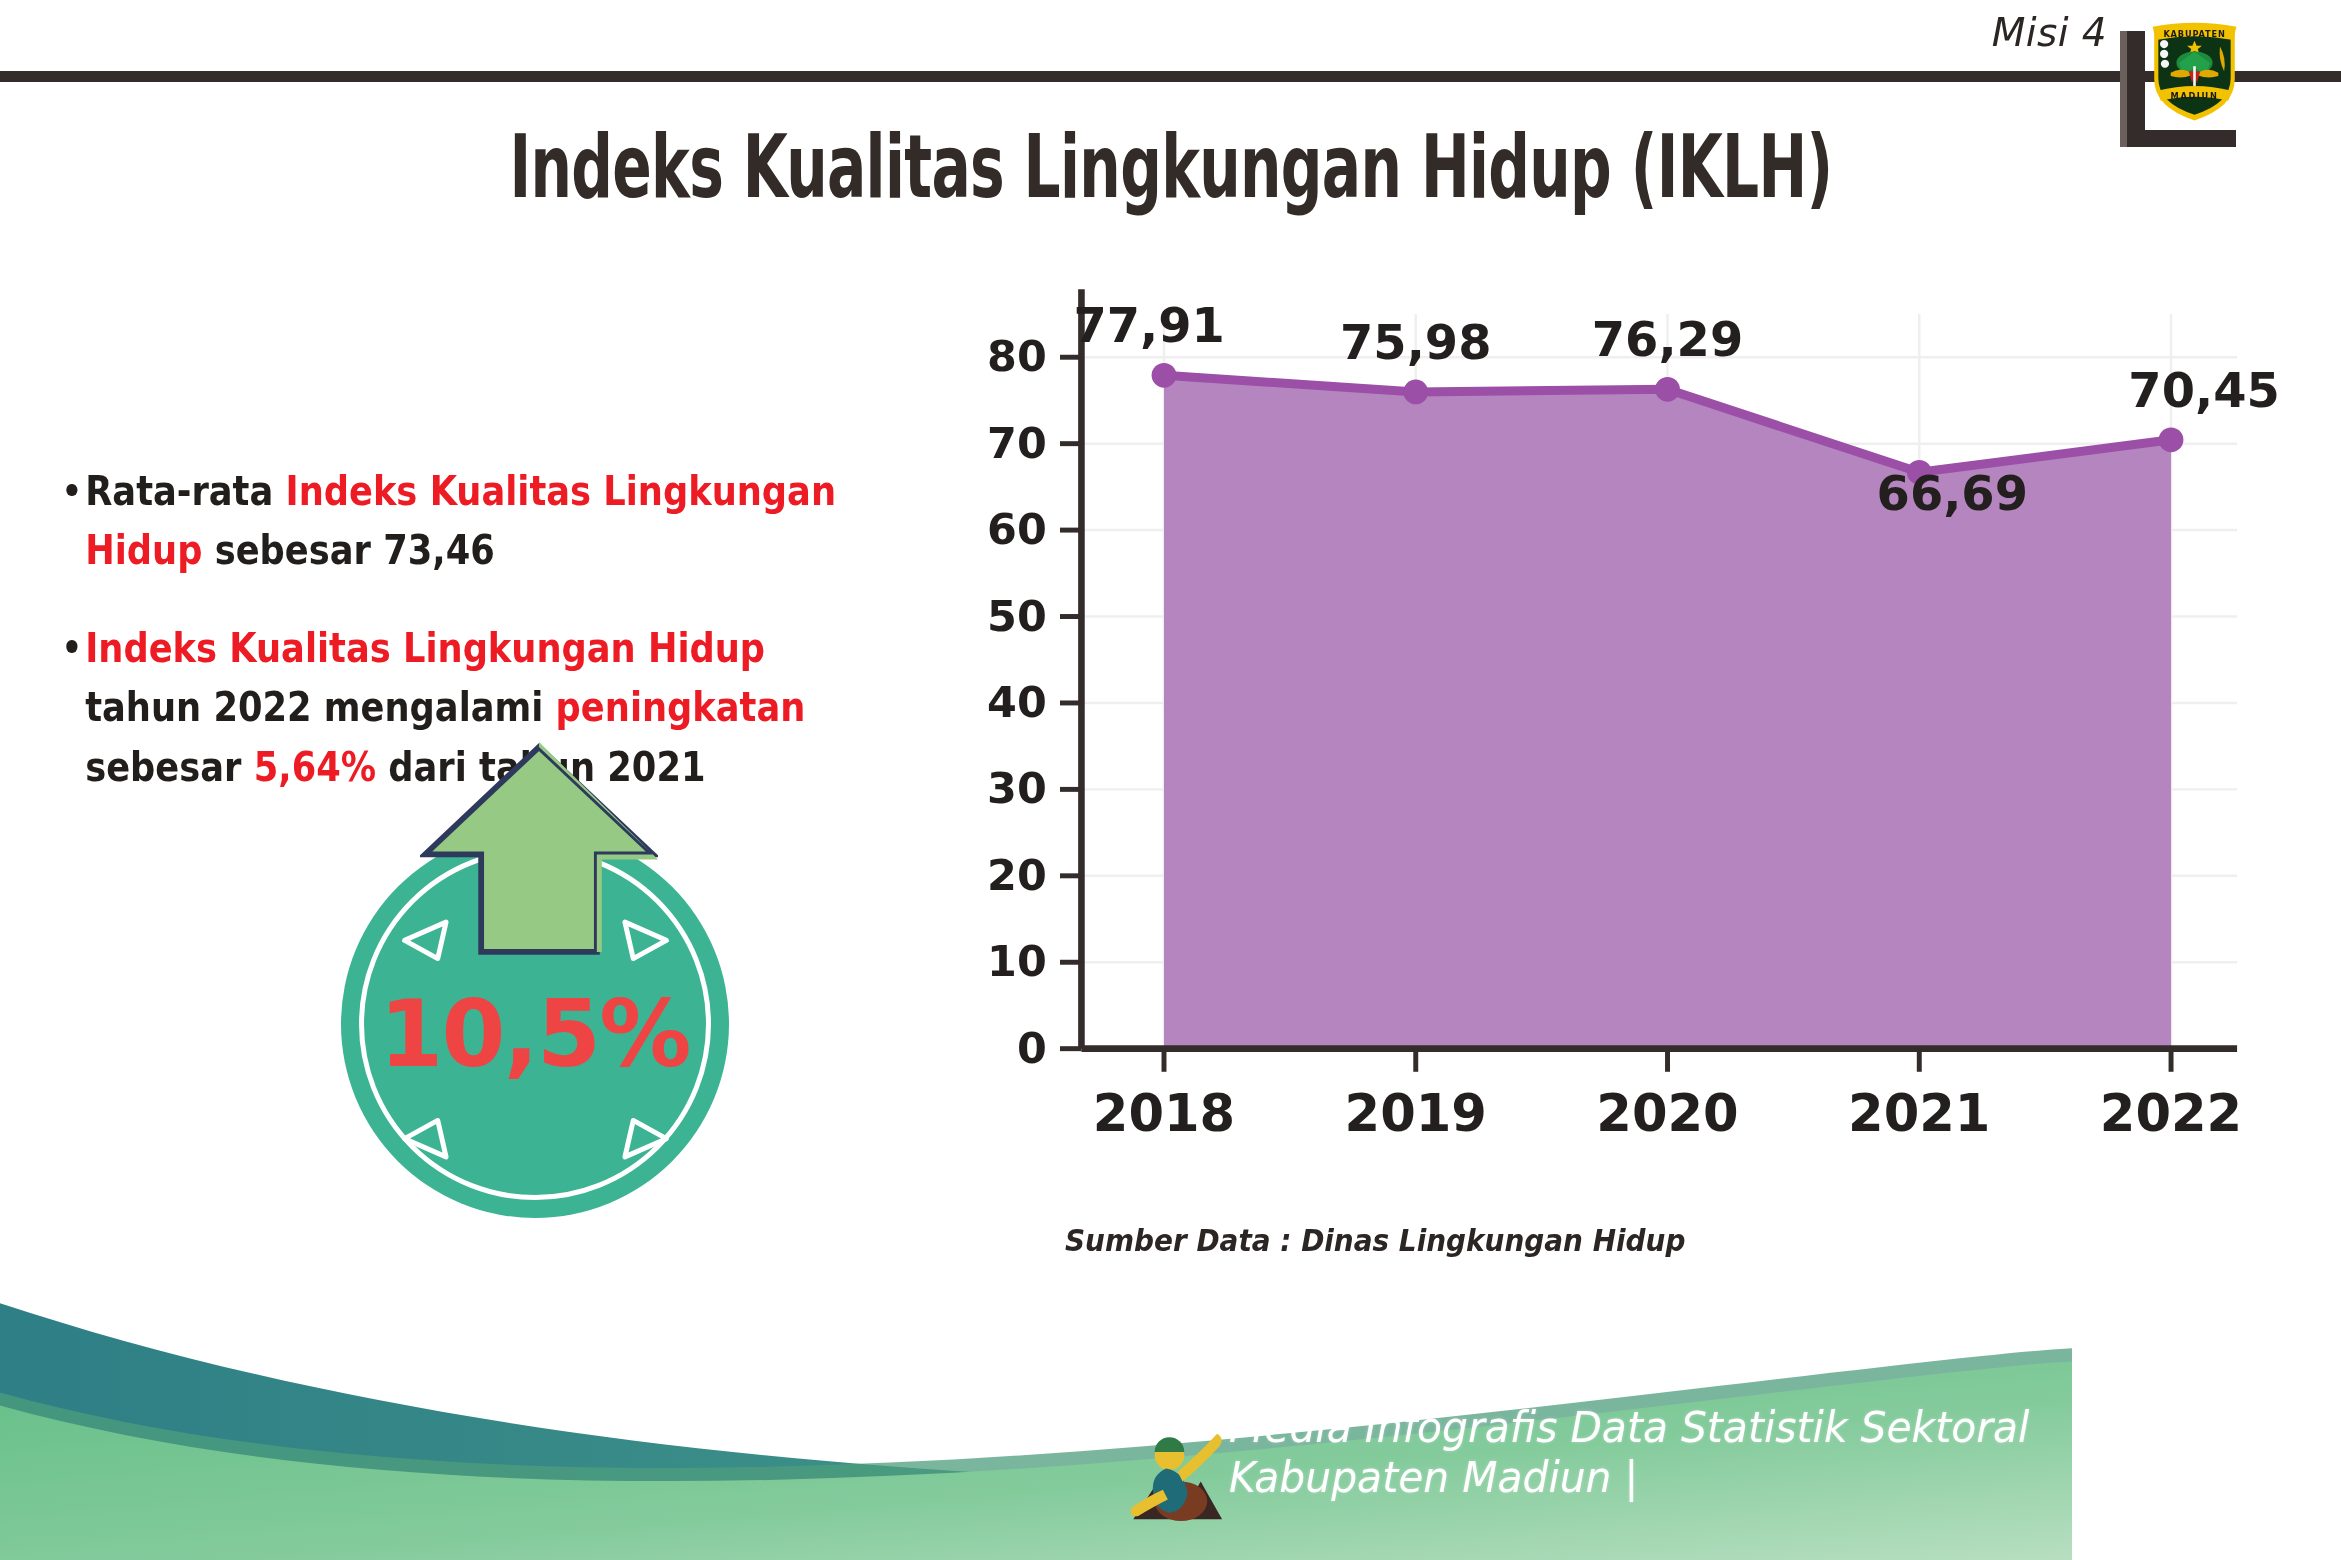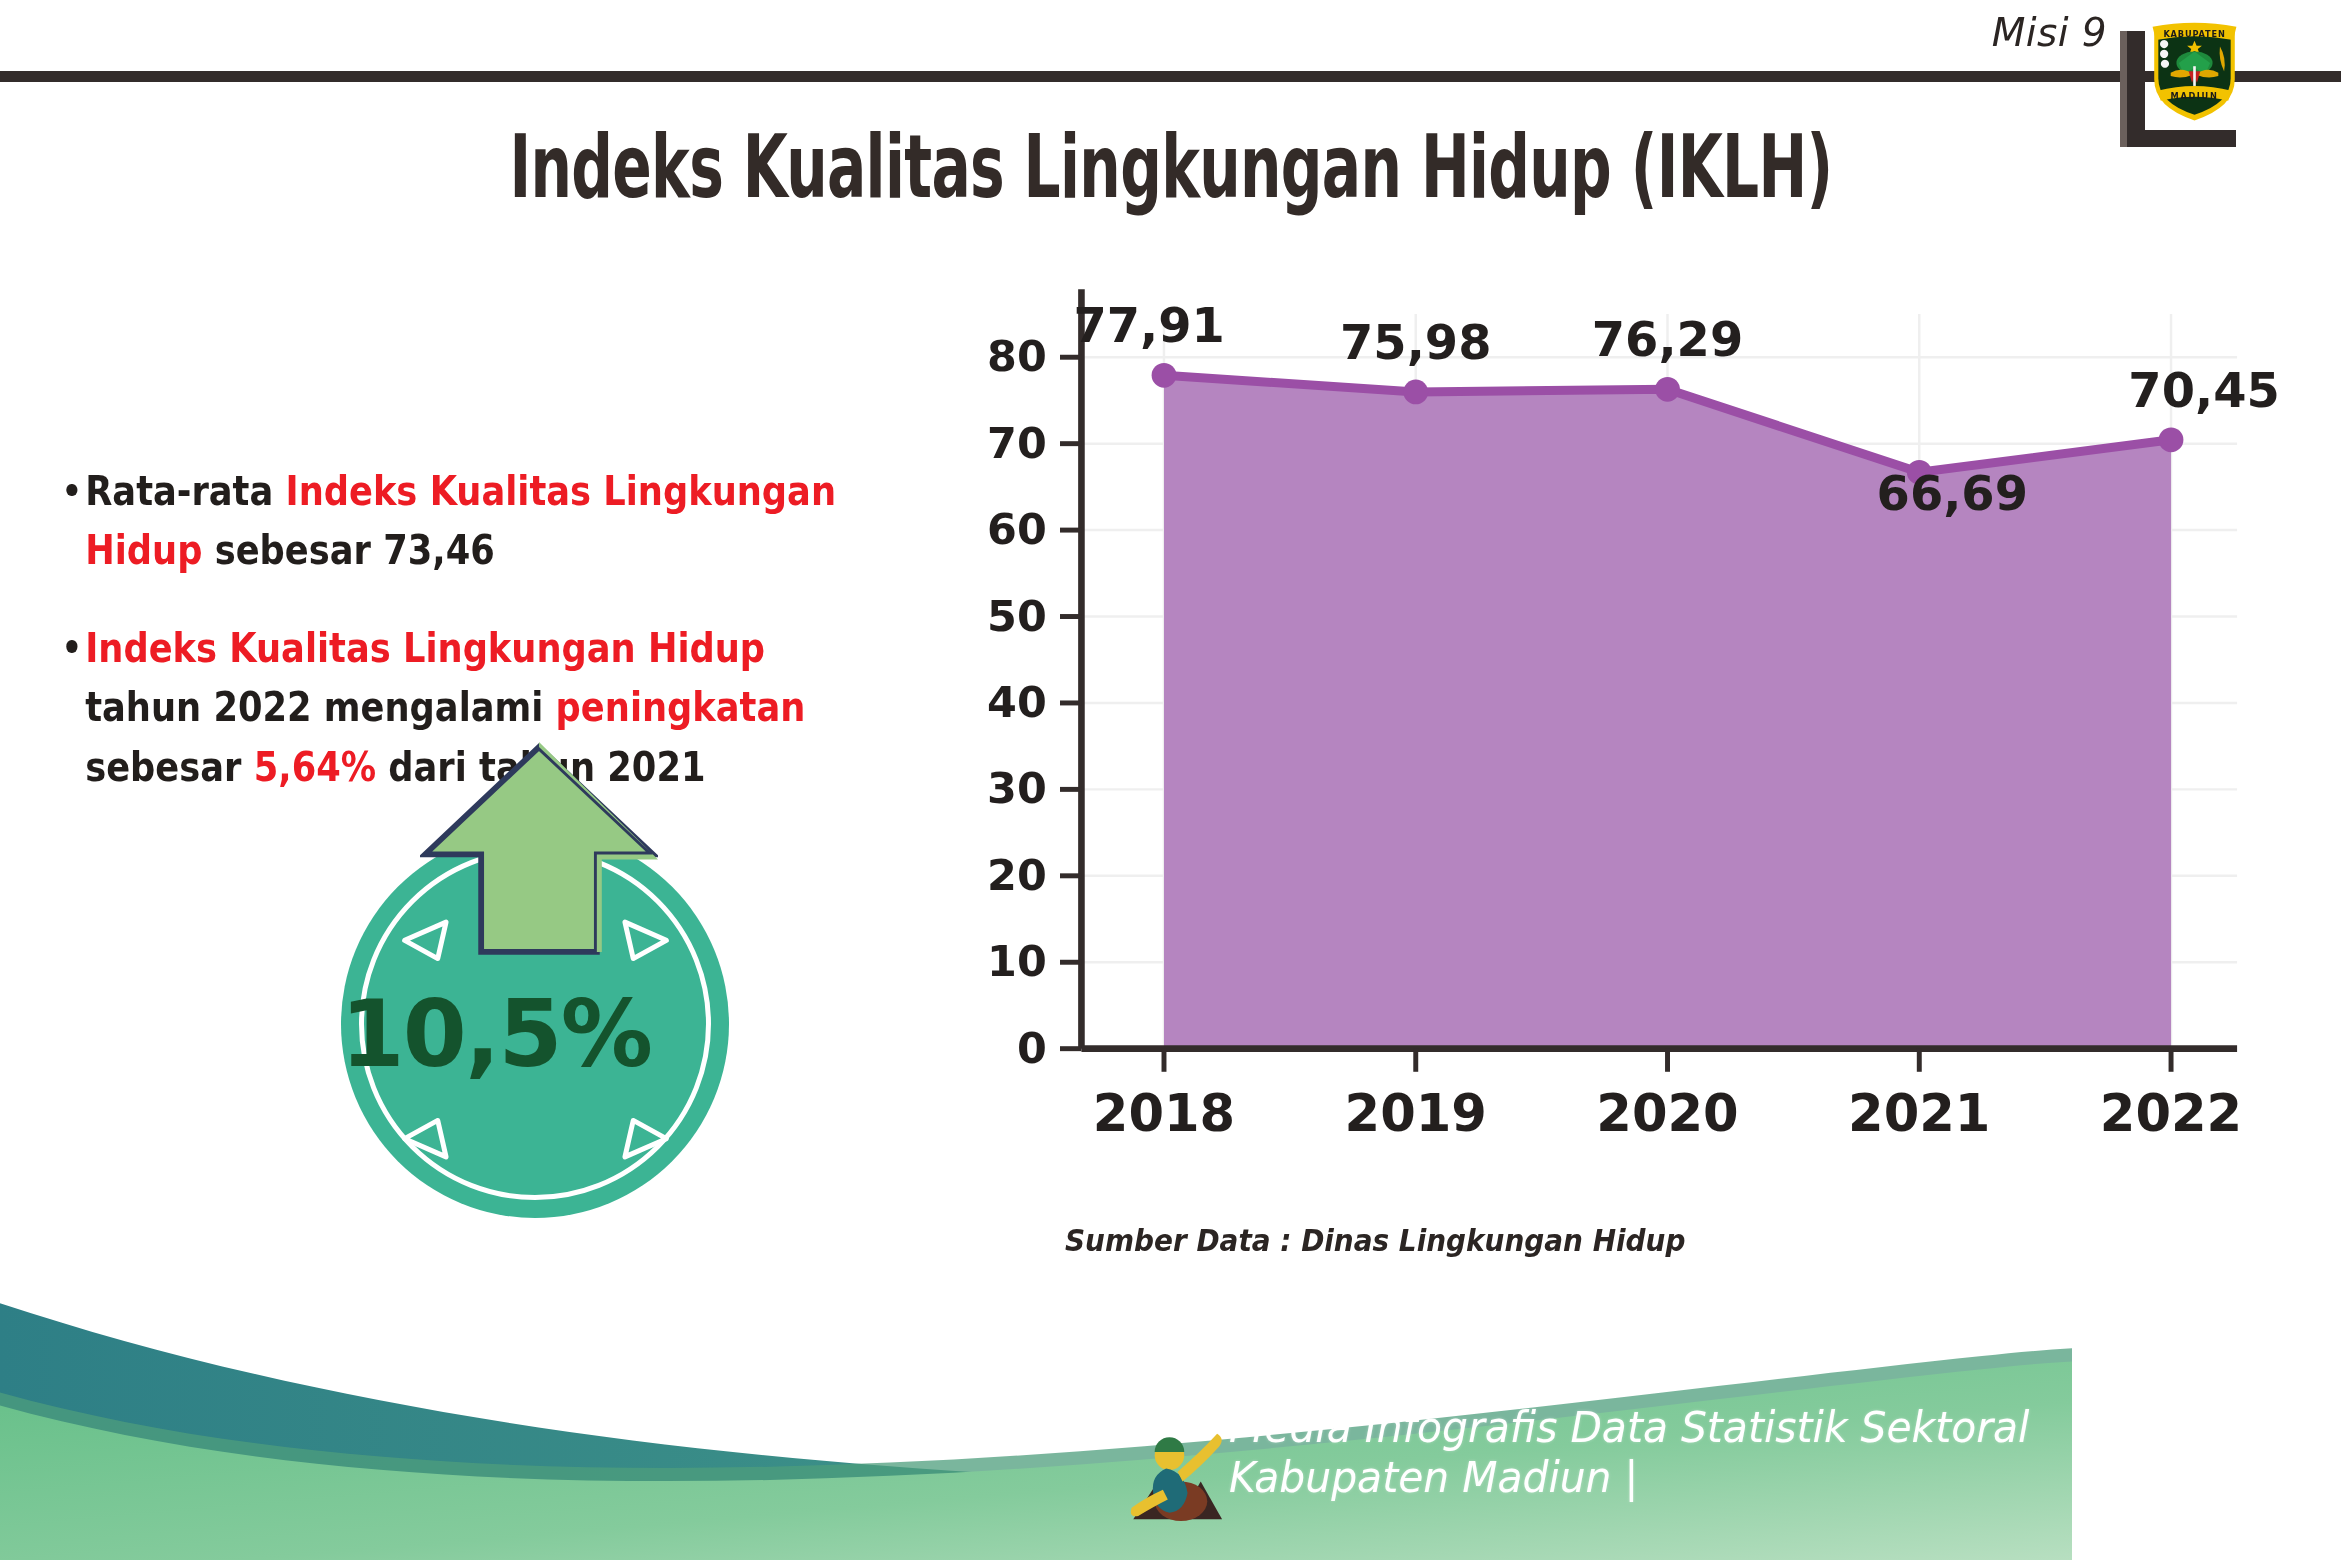--- a/index.html
+++ b/index.html
@@ -151,24 +151,25 @@
     border-radius: 50%;
     border: 5px solid #ffffff;
     box-sizing: border-box;
     z-index: 2;
   }
   #badge-value {
     position: absolute;
     left: 16.5px;
     top: 239px;
     width: 388px;
+    text-align: center;
     font-family: "DejaVu Sans", sans-serif;
     font-weight: bold;
     font-size: 92px;
-    color: #14532d;
+    color: #ef4444;
     letter-spacing: -1.7px;
     z-index: 4;
   }
   .tick-arrow { position: absolute; z-index: 4; }
 
   
   #chart {
     position: absolute;
     left: 974px;
     top: 281px;
@@ -216,21 +217,21 @@
     letter-spacing: 0px;
     z-index: 4;
     text-shadow: 0 0 3.3px rgba(255,255,255,0.35);
     transform: scaleX(0.95);
     transform-origin: left bottom;
   }
 </style>
 </head>
 <body>
 
-<div id="misi-label">Misi 9</div>
+<div id="misi-label">Misi 4</div>
 <div id="header-rule"></div>
 <div id="misi-bracket"></div>
 <div id="misi-bracket-foot"></div>
 
 <svg id="crest-logo" viewBox="0 0 118 132">
   <path d="M10 16 H108 V78 Q108 112 59 128 Q10 112 10 78 Z" fill="#F2C200"></path>
   <path d="M15 21 H103 V77 Q103 107 59 121 Q15 107 15 77 Z" fill="#0C3314"></path>
   <path d="M8 14 Q59 4 110 14 L106 30 Q59 21 12 30 Z" fill="#F2C200"></path>
   <text x="59" y="26" font-family="DejaVu Sans, sans-serif" font-size="10" font-weight="bold" fill="#1A1A1A" text-anchor="middle" letter-spacing="1">KABUPATEN</text>
   <polygon points="59,31 61.6,37 68,37 63,41 65,47 59,43.5 53,47 55,41 50,37 56.4,37" fill="#F2C200"></polygon>

